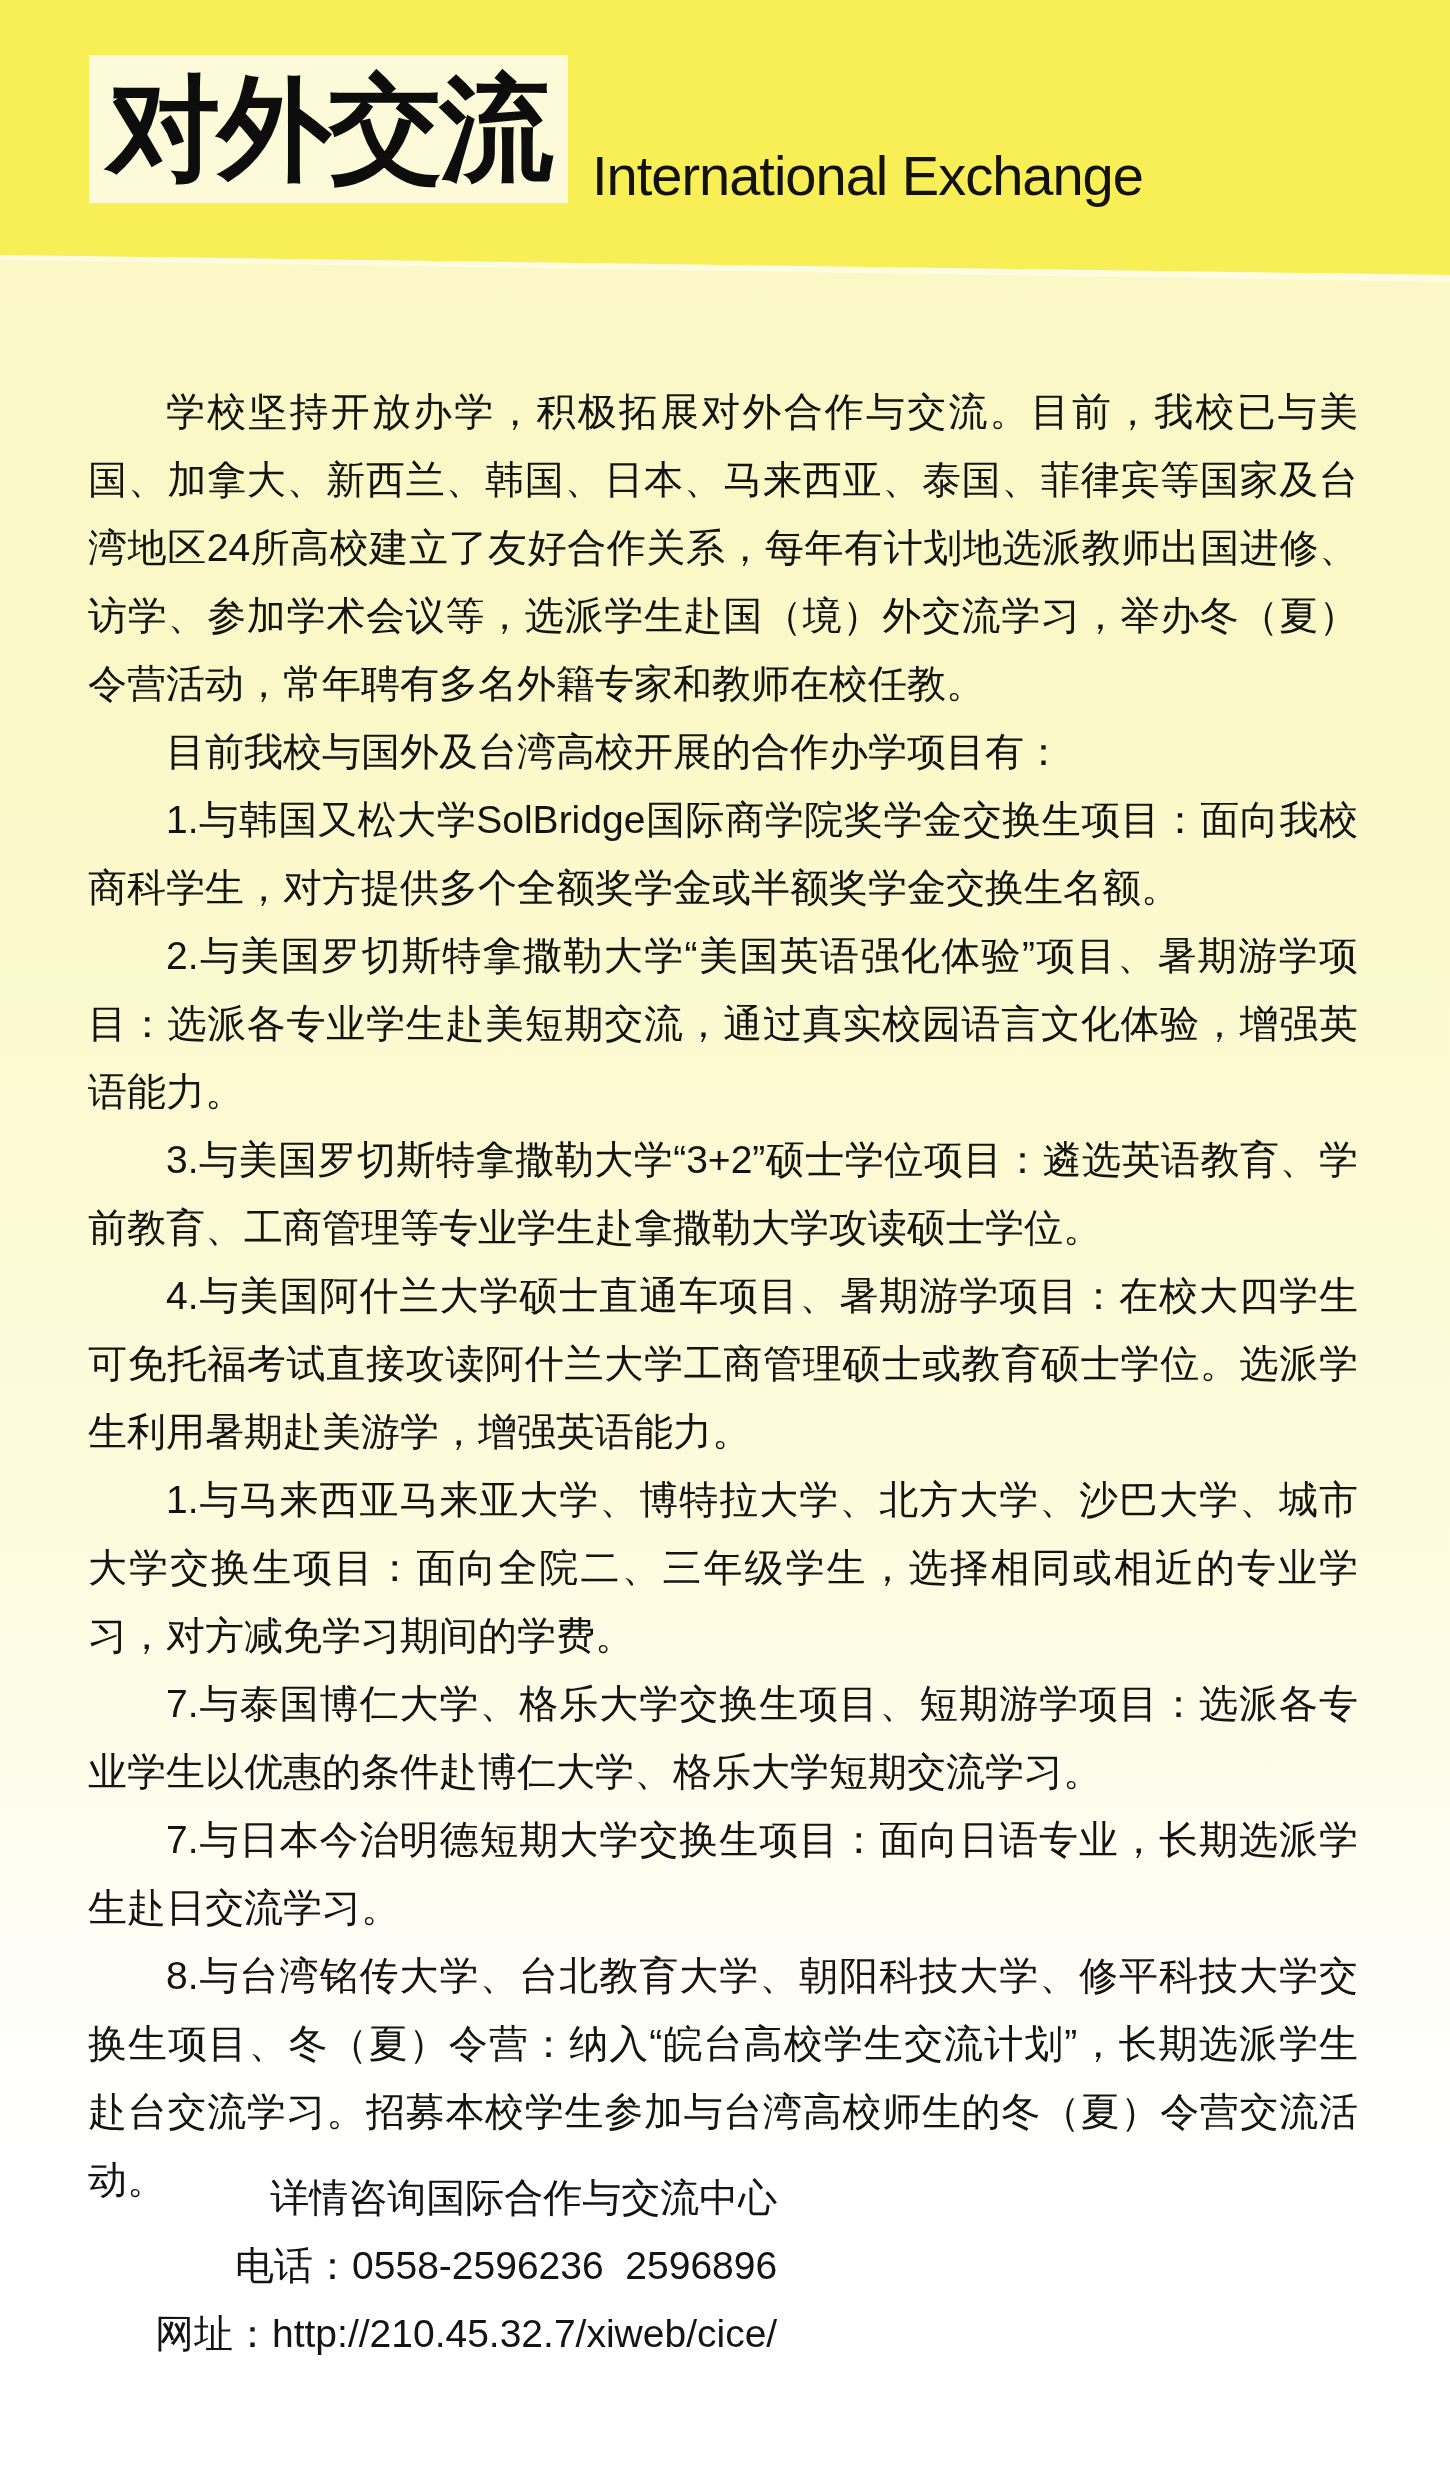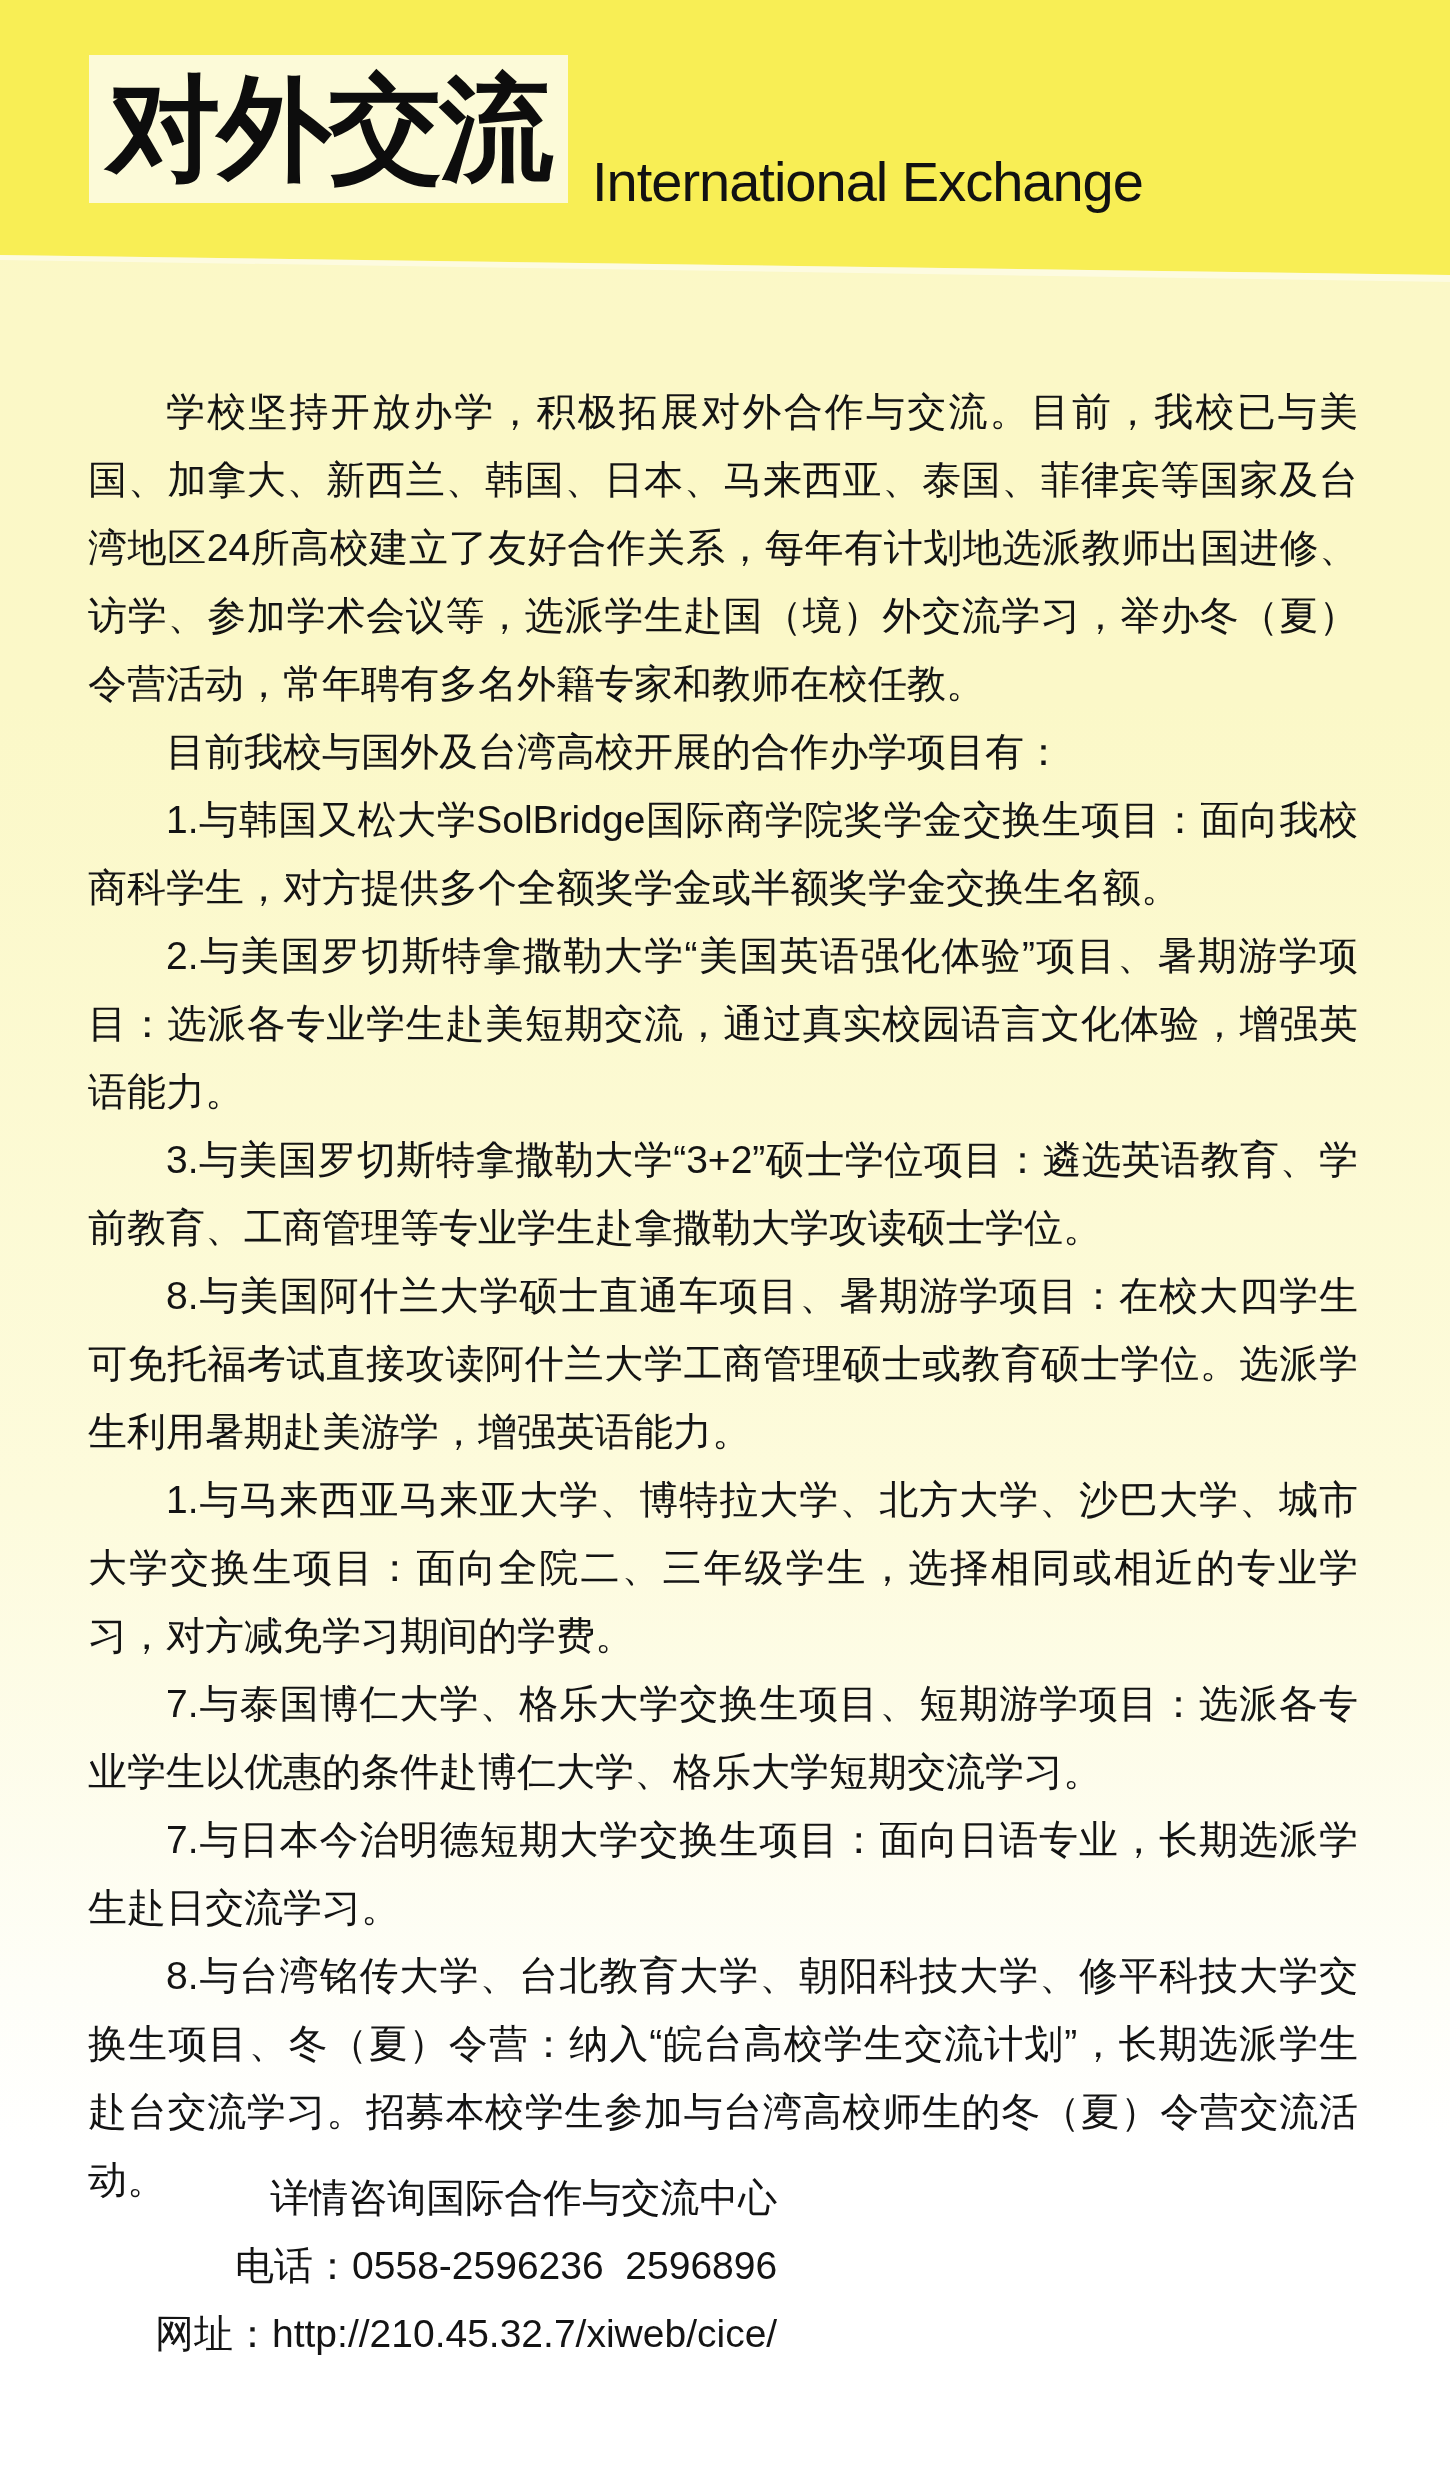--- a/index.html
+++ b/index.html
@@ -56,21 +56,21 @@
     font-size:114px;
     font-weight:900;
     letter-spacing:-3px;
     line-height:1;
     color:#0d0d0d;
     white-space:nowrap;
   }
   .title-en {
     position:absolute;
     left:592px;
-    top:150px;
+    top:144px;
     height:64px;
     line-height:64px;
     font-size:56px;
     letter-spacing:-1px;
     color:#121212;
     white-space:nowrap;
   }
 
   .body-text {
     position:absolute;
@@ -113,21 +113,21 @@
   </div>
 
   <div class="title-en">International Exchange</div>
 
   <div class="body-text">
       <p>学校坚持开放办学，积极拓展对外合作与交流。目前，我校已与美国、加拿大、新西兰、韩国、日本、马来西亚、泰国、菲律宾等国家及台湾地区24所高校建立了友好合作关系，每年有计划地选派教师出国进修、访学、参加学术会议等，选派学生赴国（境）外交流学习，举办冬（夏）令营活动，常年聘有多名外籍专家和教师在校任教。</p>
       <p>目前我校与国外及台湾高校开展的合作办学项目有：</p>
       <p>1.与韩国又松大学SolBridge国际商学院奖学金交换生项目：面向我校商科学生，对方提供多个全额奖学金或半额奖学金交换生名额。</p>
       <p>2.与美国罗切斯特拿撒勒大学“美国英语强化体验”项目、暑期游学项目：选派各专业学生赴美短期交流，通过真实校园语言文化体验，增强英语能力。</p>
       <p>3.与美国罗切斯特拿撒勒大学“3+2”硕士学位项目：遴选英语教育、学前教育、工商管理等专业学生赴拿撒勒大学攻读硕士学位。</p>
-      <p>8.与美国阿什兰大学硕士直通车项目、暑期游学项目：在校大四学生可免托福考试直接攻读阿什兰大学工商管理硕士或教育硕士学位。选派学生利用暑期赴美游学，增强英语能力。</p>
+      <p>4.与美国阿什兰大学硕士直通车项目、暑期游学项目：在校大四学生可免托福考试直接攻读阿什兰大学工商管理硕士或教育硕士学位。选派学生利用暑期赴美游学，增强英语能力。</p>
       <p>1.与马来西亚马来亚大学、博特拉大学、北方大学、沙巴大学、城市大学交换生项目：面向全院二、三年级学生，选择相同或相近的专业学习，对方减免学习期间的学费。</p>
       <p>7.与泰国博仁大学、格乐大学交换生项目、短期游学项目：选派各专业学生以优惠的条件赴博仁大学、格乐大学短期交流学习。</p>
       <p>7.与日本今治明德短期大学交换生项目：面向日语专业，长期选派学生赴日交流学习。</p>
       <p>8.与台湾铭传大学、台北教育大学、朝阳科技大学、修平科技大学交换生项目、冬（夏）令营：纳入“皖台高校学生交流计划”，长期选派学生赴台交流学习。招募本校学生参加与台湾高校师生的冬（夏）令营交流活动。</p>
     </div>
 
   <div class="contact">
       <div>详情咨询国际合作与交流中心</div>
       <div>电话：0558-2596236  2596896</div>
       <div>网址：http://210.45.32.7/xiweb/cice/</div>

